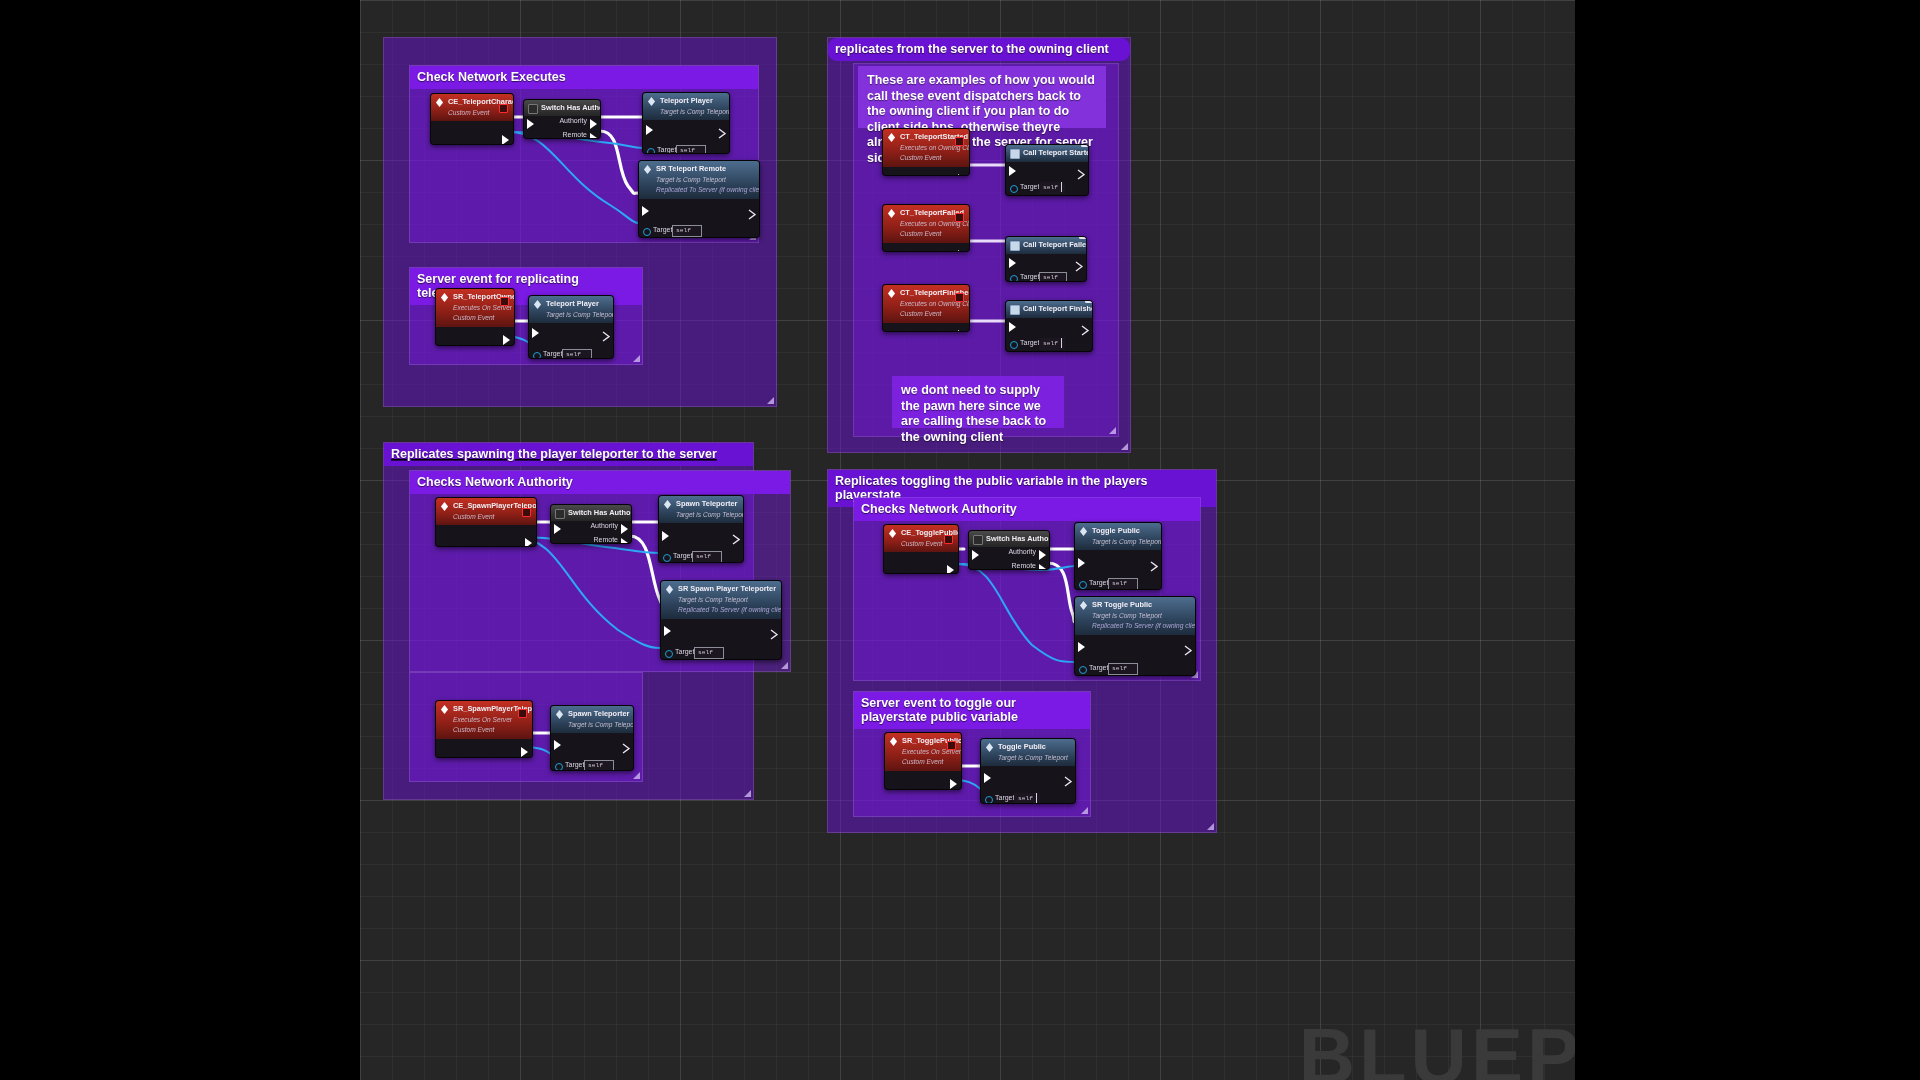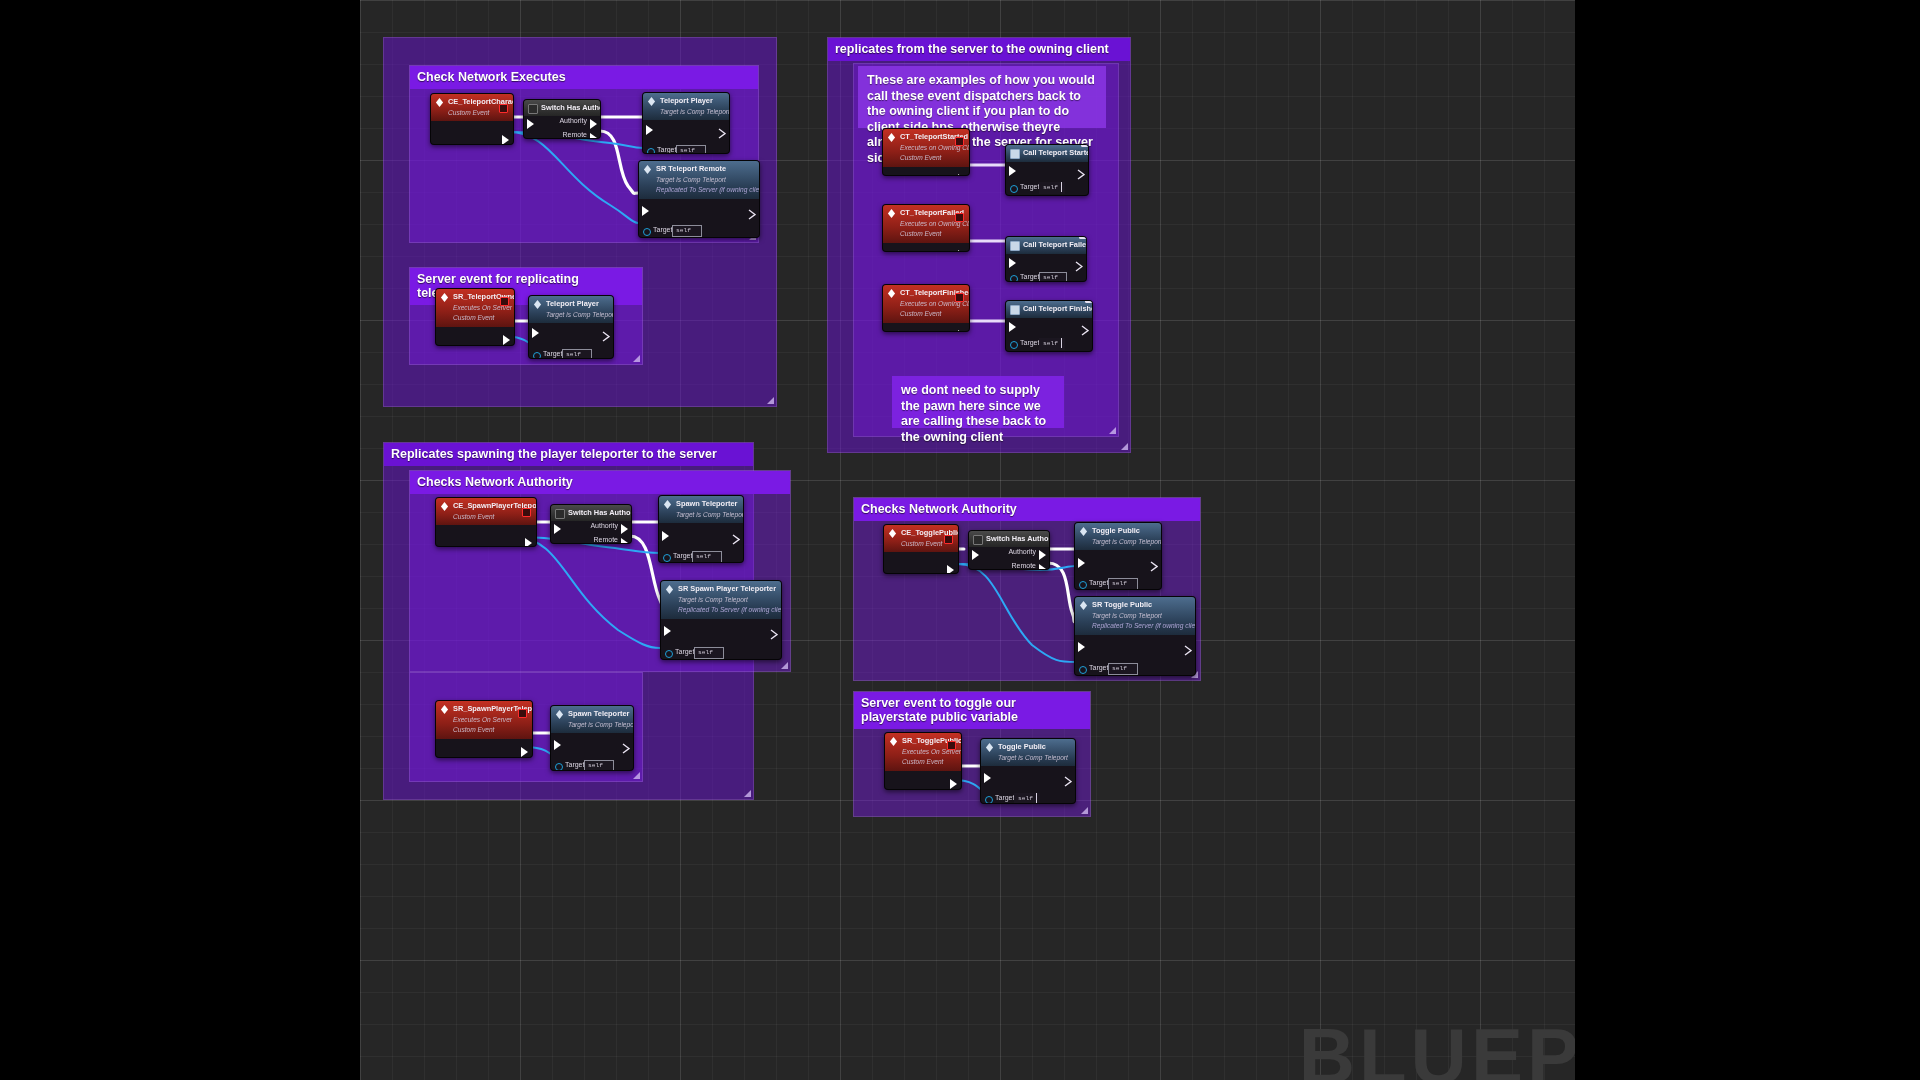--- a/index.html
+++ b/index.html
@@ -92,41 +92,45 @@
     <div class="cmt" style="left:50px;top:66px;width:348px;height:176px;background:rgba(122,26,228,.45);outline:1px solid rgba(160,86,240,.5);">
       <div class="bar" style="background:#7a1ae4;">Check Network Executes</div>
       <div class="grip"></div>
     </div>
     <div class="cmt" style="left:50px;top:268px;width:232px;height:96px;background:rgba(122,26,228,.45);outline:1px solid rgba(160,86,240,.5);">
       <div class="bar" style="background:#7a1ae4;">Server event for replicating teleportation</div>
       <div class="grip"></div>
     </div>
 
     <div class="cmt" style="left:468px;top:38px;width:302px;height:414px;background:rgba(106,18,212,.50);outline:1px solid rgba(150,70,235,.55);">
-      <div class="bar" style="background:#6a12d4;">replicates from the server to the owning client</div>
+      <div class="bar" style="background:#6a12d4;border-radius:9px;">replicates from the server to the owning client</div>
       <div class="grip"></div>
     </div>
     <div class="cmt" style="left:494px;top:64px;width:264px;height:372px;background:rgba(122,26,228,.40);outline:1px solid rgba(160,86,240,.45);">
       <div class="grip"></div>
     </div>
     <div class="note" style="left:498px;top:66px;width:248px;height:62px;background:rgba(141,55,232,.80);">These are examples of how you would call these event dispatchers back to the owning client if you plan to do client side bps, otherwise theyre already called on the server for server side bps</div>
     <div class="note" style="left:532px;top:376px;width:172px;height:52px;background:rgba(127,36,230,.90);">we dont need to supply the pawn here since we are calling these back to the owning client</div>
 
-    <div class="cmt" style="left:24px;top:443px;width:369px;height:356px;background:rgba(106,18,212,.50);outline:1px solid rgba(150,70,235,.55);">
+    <div class="cmt" style="left:24px;top:443px;width:369px;height:356px;background:rgba(106,18,212,.50);outline:1px solid rgba(150,70,235,.55);text-decoration:underline;">
       <div class="bar" style="background:#6a12d4;">Replicates spawning the player teleporter to the server</div>
       <div class="grip"></div>
     </div>
     <div class="cmt" style="left:50px;top:471px;width:380px;height:200px;background:rgba(122,26,228,.45);outline:1px solid rgba(160,86,240,.5);">
       <div class="bar" style="background:#7a1ae4;">Checks Network Authority</div>
       <div class="grip"></div>
     </div>
     <div class="cmt" style="left:50px;top:673px;width:232px;height:108px;background:rgba(122,26,228,.45);outline:1px solid rgba(160,86,240,.5);">
       <div class="grip"></div>
     </div>
 
+    <div class="cmt" style="left:468px;top:470px;width:388px;height:362px;background:rgba(106,18,212,.50);outline:1px solid rgba(150,70,235,.55);">
+      <div class="bar" style="background:#6a12d4;">Replicates toggling the public variable in the players playerstate</div>
+      <div class="grip"></div>
+    </div>
     <div class="cmt" style="left:494px;top:498px;width:346px;height:182px;background:rgba(122,26,228,.45);outline:1px solid rgba(160,86,240,.5);">
       <div class="bar" style="background:#7a1ae4;">Checks Network Authority</div>
       <div class="grip"></div>
     </div>
     <div class="cmt" style="left:494px;top:692px;width:236px;height:124px;background:rgba(122,26,228,.45);outline:1px solid rgba(160,86,240,.5);">
       <div class="bar" style="background:#7a1ae4;">Server event to toggle our playerstate public variable</div>
       <div class="grip"></div>
     </div>
 
     <svg class="wires">

